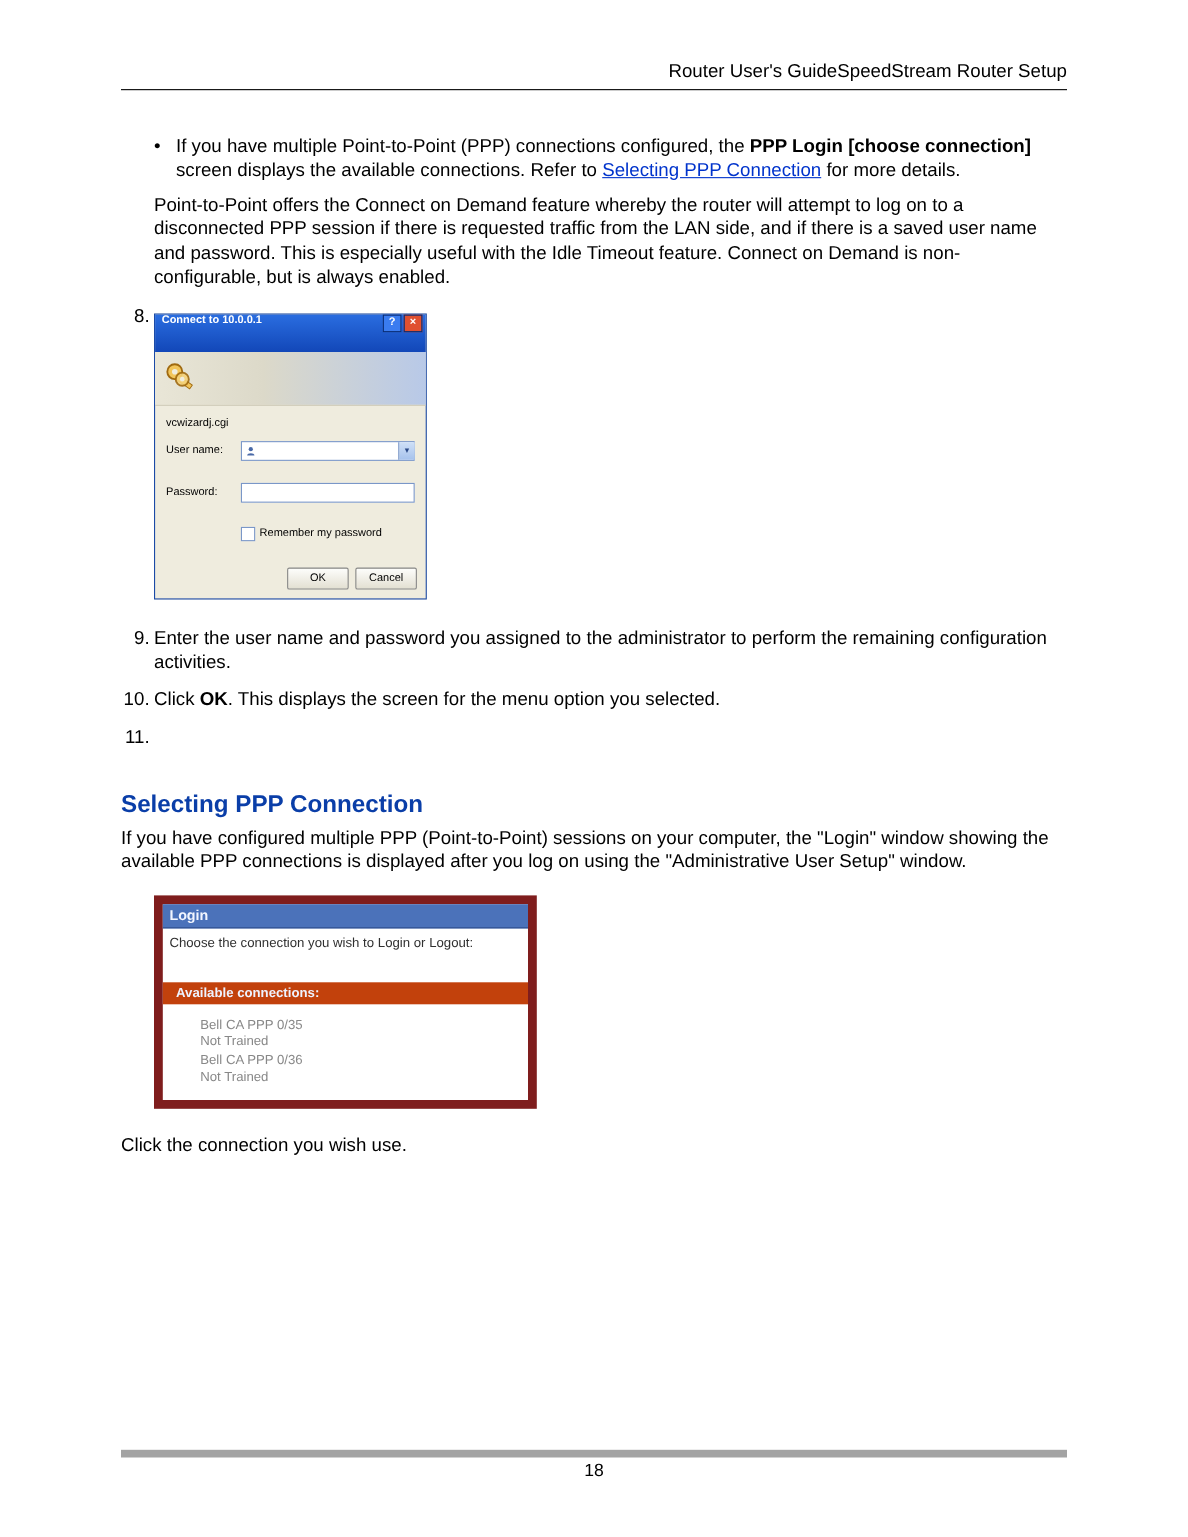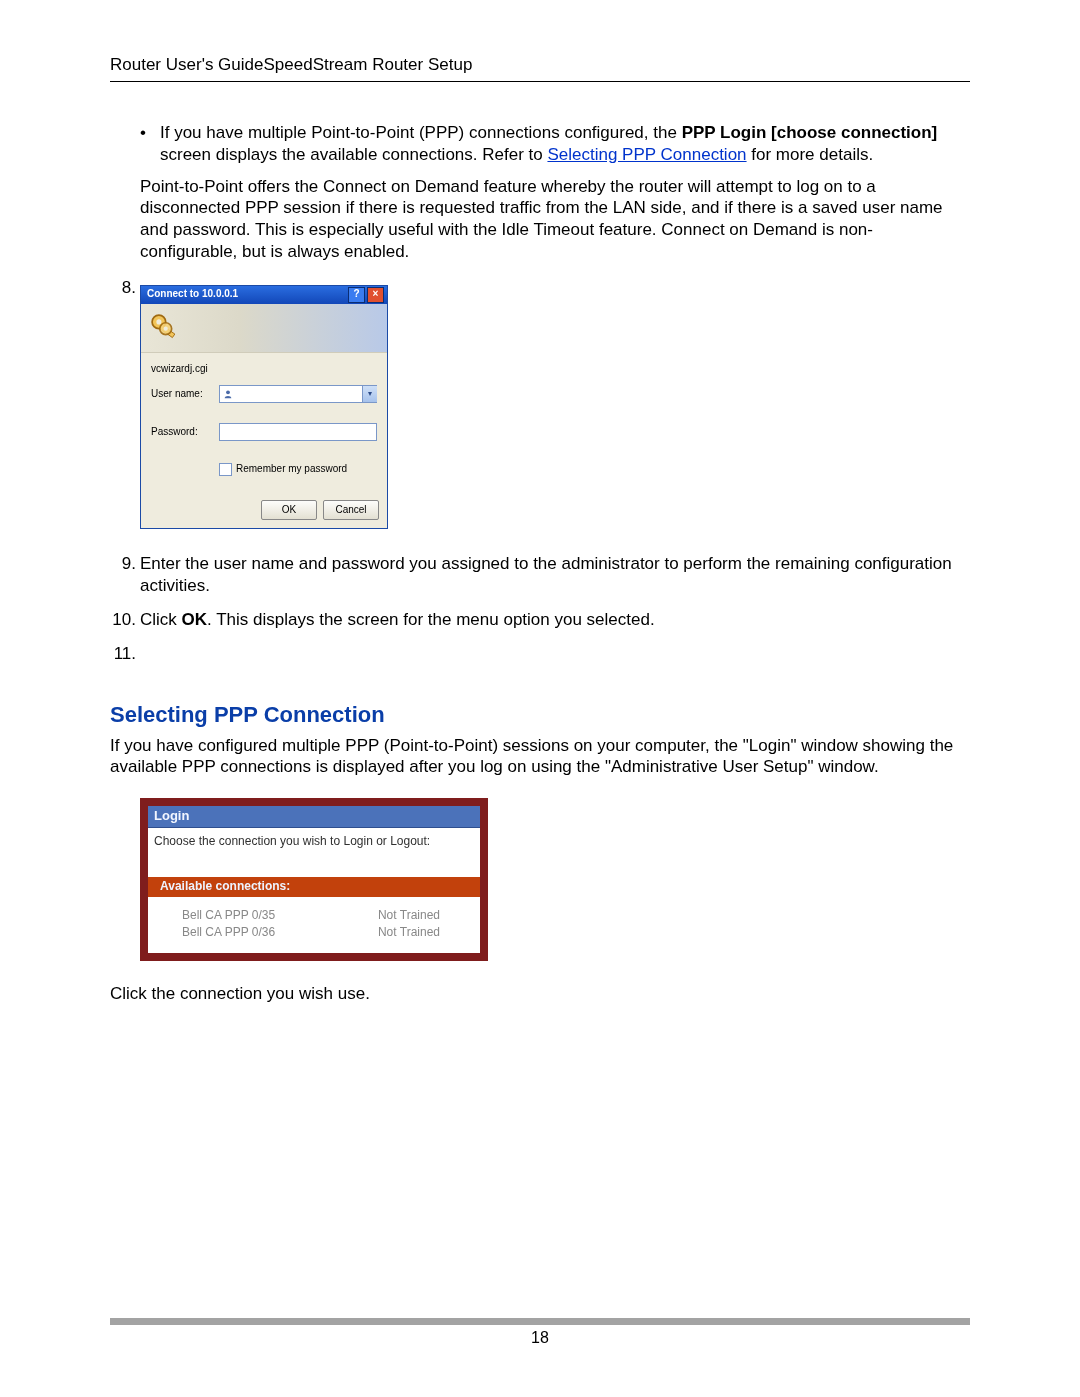--- a/index.html
+++ b/index.html
@@ -11,21 +11,21 @@
   }
   .page {
     width: 1080px;
     height: 1397px;
     position: relative;
     box-sizing: border-box;
     padding: 55px 110px 0 110px;
   }
   .header-line {
     display: flex;
-    justify-content: flex-start;
+    justify-content: flex-end;
     font-size: 17px;
     padding-bottom: 6px;
     border-bottom: 1px solid #000;
   }
   .content {
     padding-top: 40px;
     font-size: 17px;
     line-height: 1.28;
   }
   .bullet {
@@ -66,25 +66,25 @@
     margin-left: 30px;
     margin-top: 22px;
     margin-bottom: 24px;
     width: 246px;
     border: 1px solid #1b4aa6;
     background: #efecde;
     font-size: 10px;
     color: #000;
   }
   .login-titlebar {
-    height: 18px;
+    height: 34px;
     background: linear-gradient(#2a6de0, #1247b8);
     color: #fff;
     display: flex;
-    align-items: center;
+    align-items: flex-start;
     justify-content: space-between;
     padding: 0 3px 0 6px;
     font-weight: bold;
     font-size: 10px;
   }
   .tb-buttons { display:flex; gap:2px; }
   .tb-btn {
     width: 15px; height: 14px;
     border:1px solid #0a2d74;
     display:flex; align-items:center; justify-content:center;
@@ -159,21 +159,21 @@
     padding:2px 6px; font-size:13px;
     border-bottom:1px solid #2e4e8e;
   }
   .lp-body { padding:6px 6px 0 6px; }
   .lp-instr { color:#303030; font-size:12px; margin-bottom:28px; }
   .lp-sub {
     background:#c2410c; color:#eef3ff; font-weight:bold;
     padding:2px 12px; font-size:12px; margin:0 -6px;
   }
   .lp-table { padding:10px 6px 12px 28px; }
-  .lp-row { display:flex; justify-content:space-between; color:#888; font-size:12px; padding:1px 28px 1px 0; }
+  .lp-row { display:flex; justify-content:space-between; color:#888; font-size:12px; padding:1px 28px 1px 0;flex-direction:column; }
 
   .footer {
     position: absolute;
     left: 110px; right: 110px; bottom: 50px;
     border-top: 7px solid #a3a3a3;
     text-align: center;
     padding-top: 4px;
     font-size: 16px;
   }
 </style>

